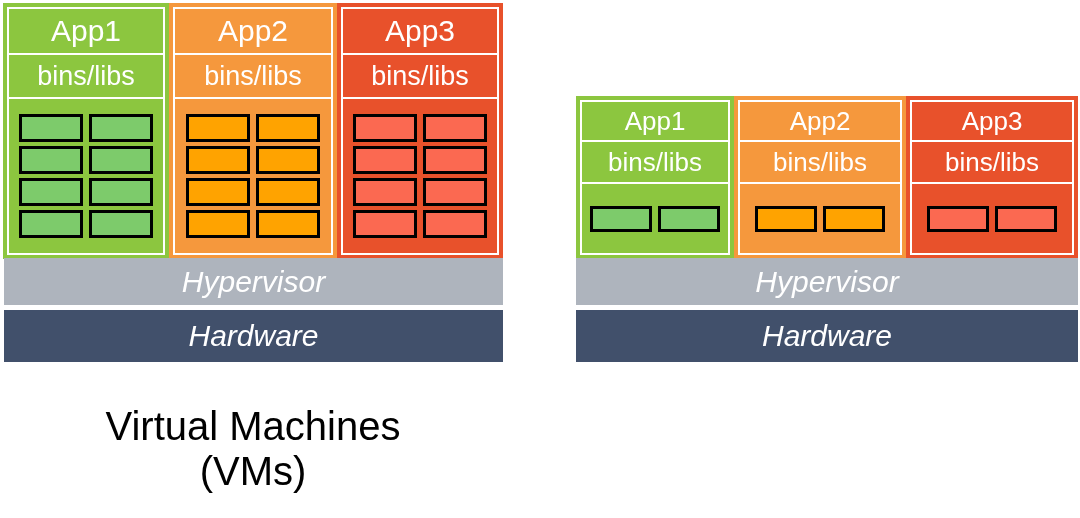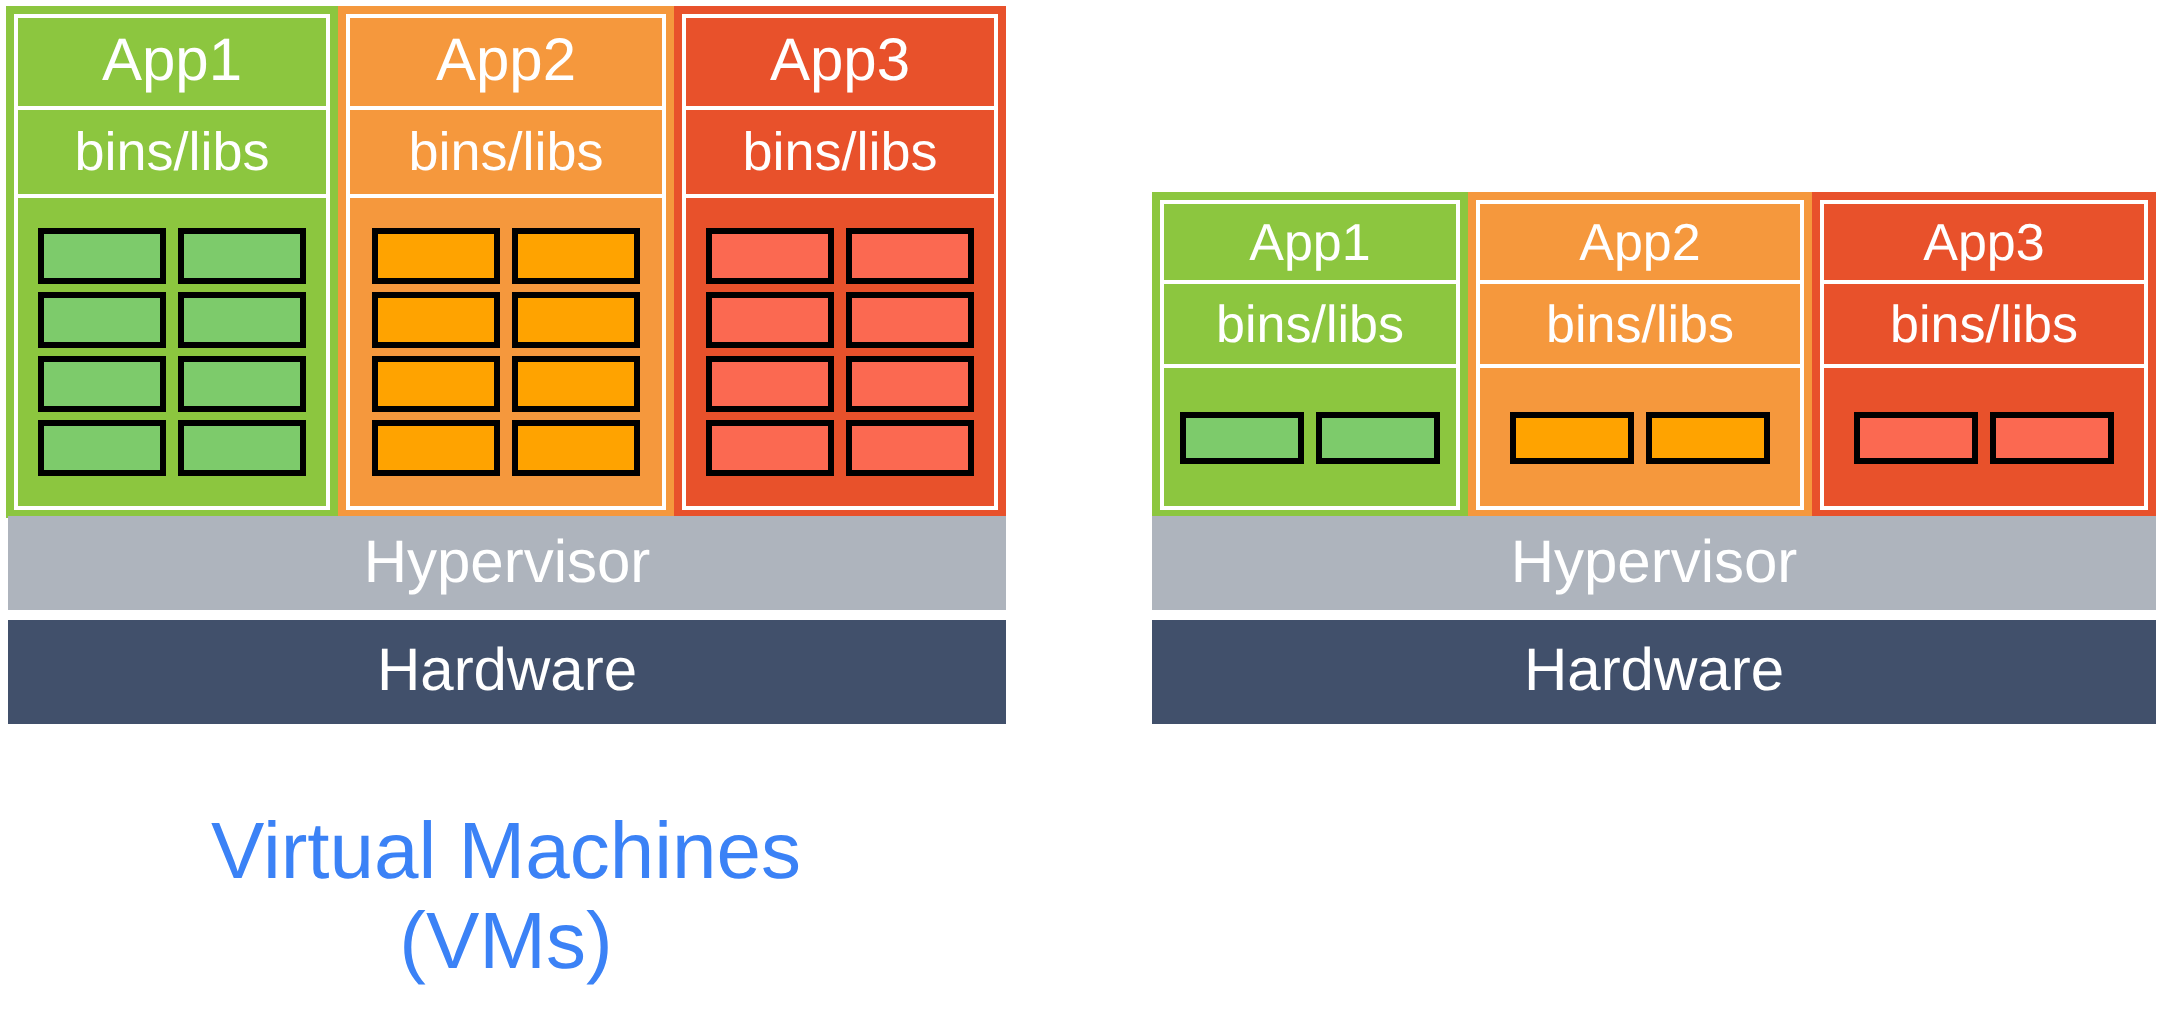--- a/index.html
+++ b/index.html
@@ -67,27 +67,28 @@
 
   
   .bar {
     position: absolute;
     color: #ffffff;
     display: flex;
     align-items: center;
     justify-content: center;
     line-height: 1;
     white-space: nowrap;
+    font-style: italic;
   }
 
   
   .caption {
     position: absolute;
     text-align: center;
-    color: #3b82f6;
+    color: #000000;
     line-height: 1.12;
     white-space: pre-line;
   }
 
   
   #vm-group { left: 3px; top: 3px; width: 500px; height: 256px; }
   #vm-group .columns { height: 256px; }
   #vm-group .col { width: 166px; }
   #vm-group .col:nth-child(2) { width: 168px; }
   #vm-group .col:nth-child(3) { width: 166px; }

